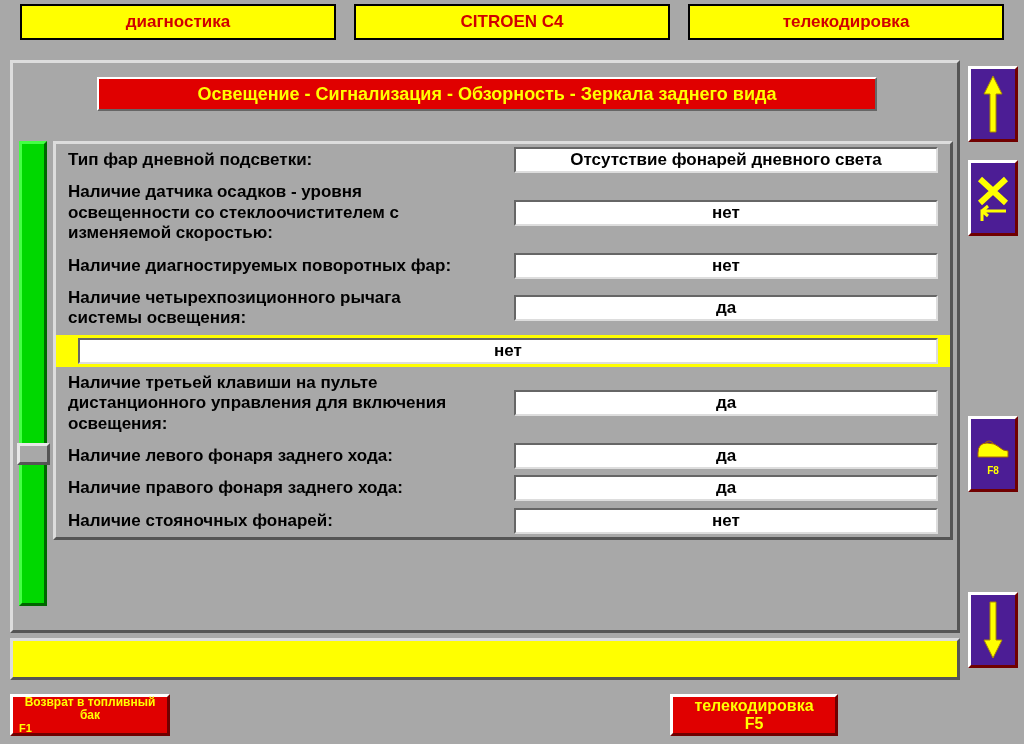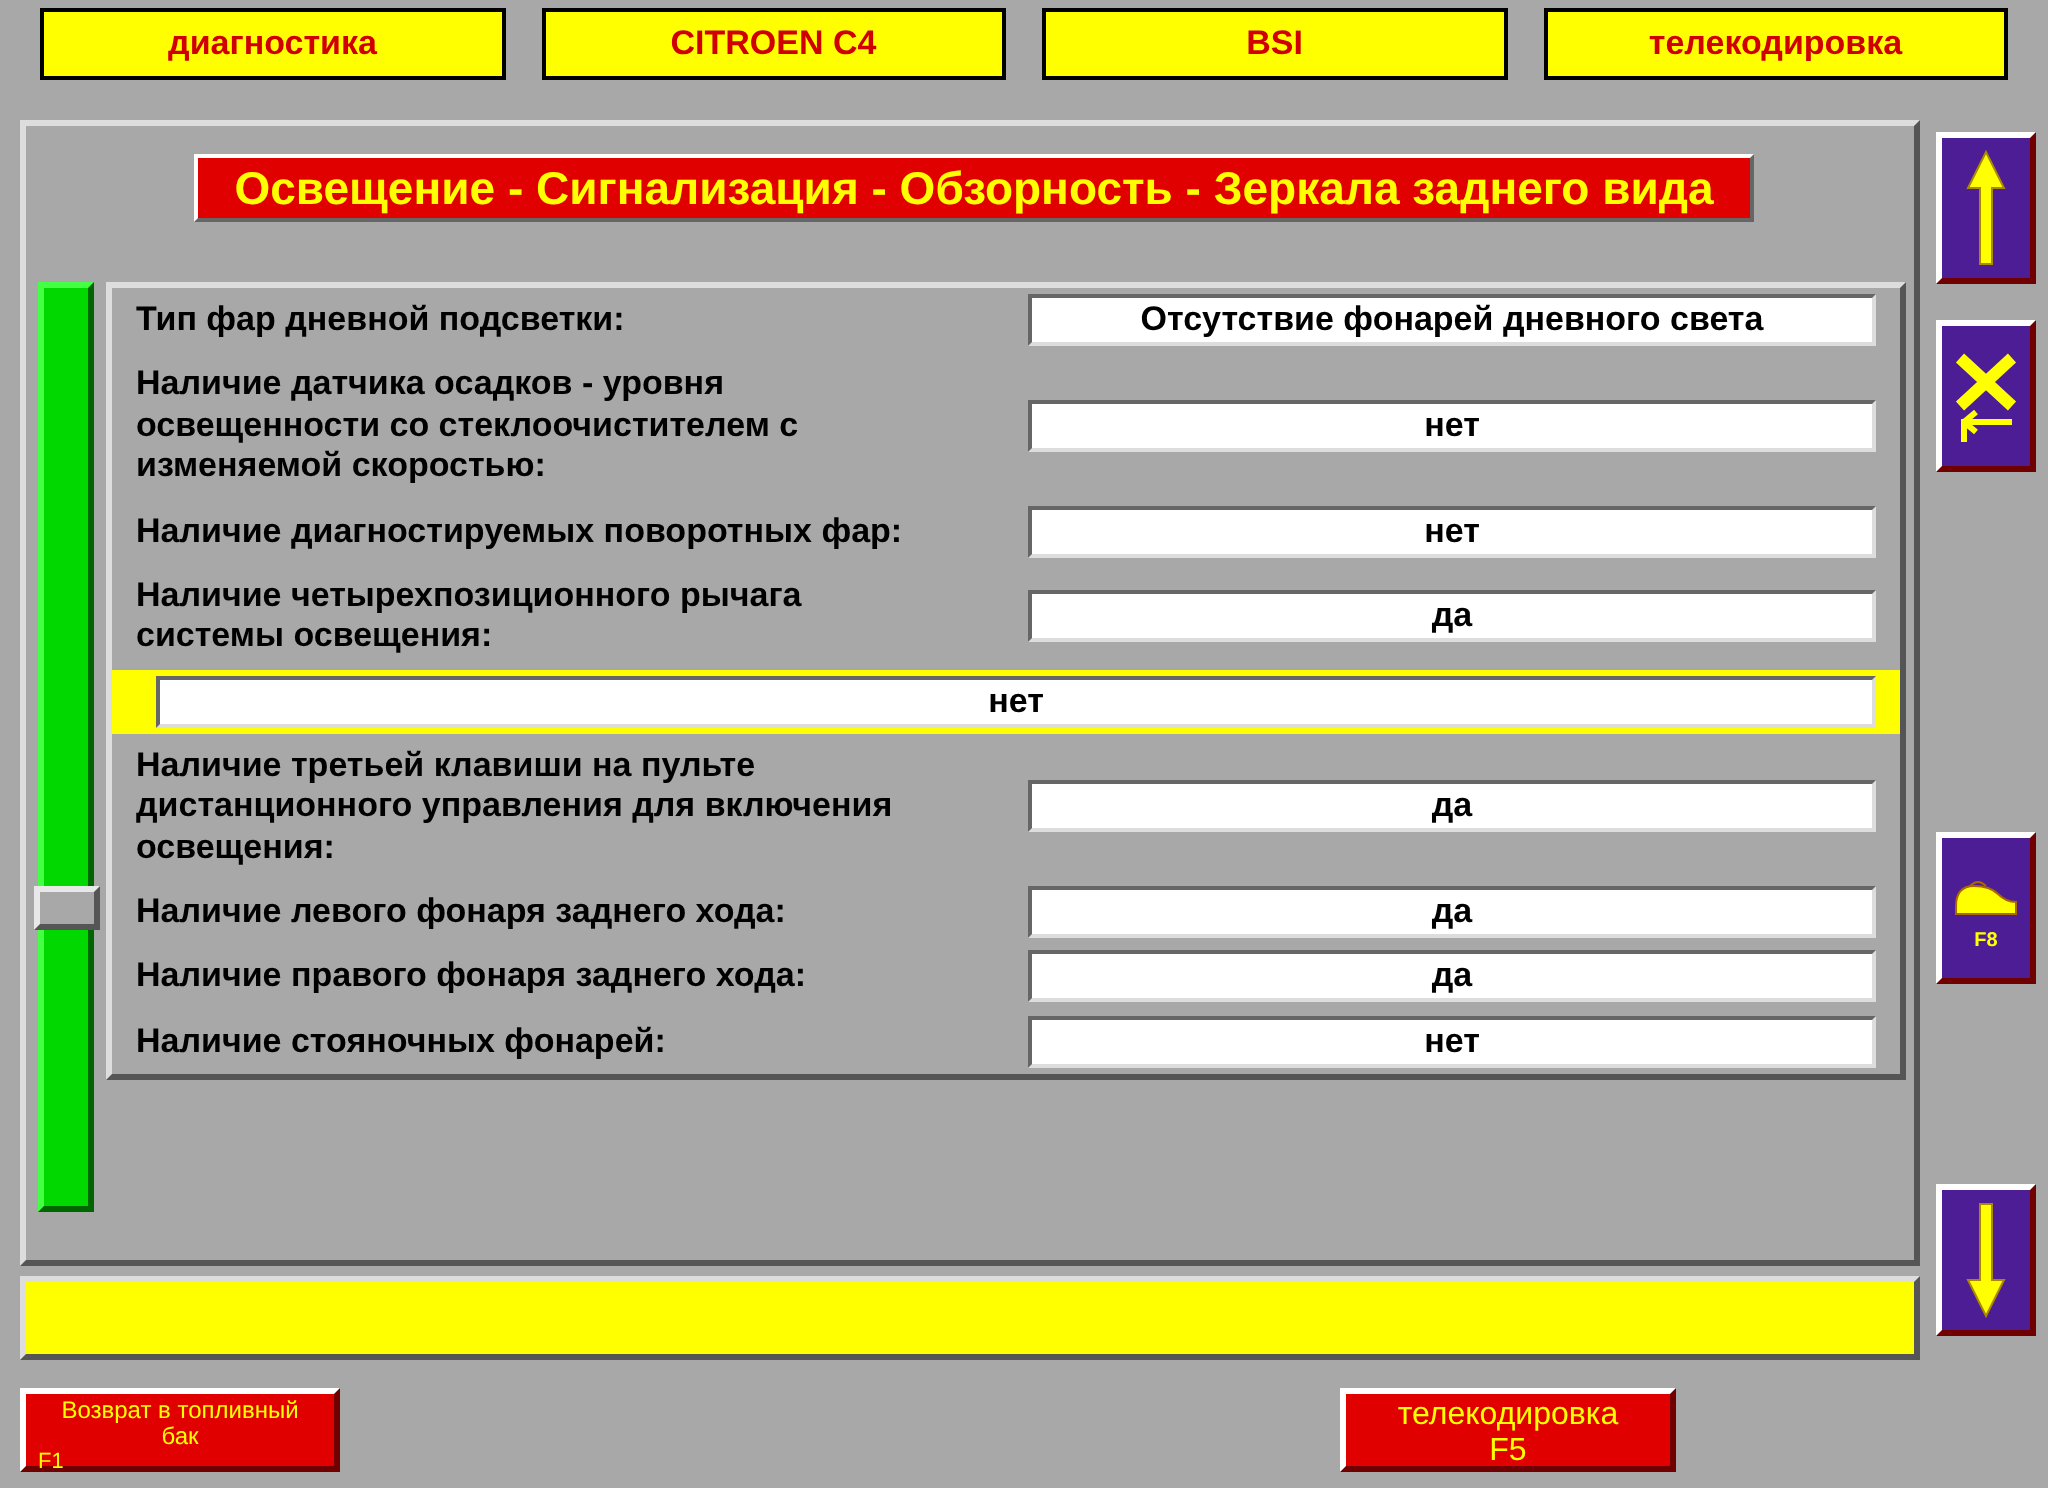--- a/index.html
+++ b/index.html
@@ -41,21 +41,21 @@
   }
   .section-header {
     position: absolute;
     top: 14px;
     left: 84px;
     width: 780px;
     height: 34px;
     background: #e00000;
     color: #ffff00;
     font-weight: bold;
-    font-size: 23px;
+    font-size: 18px;
     display: flex;
     align-items: center;
     justify-content: center;
     border: 2px solid #666;
     border-top-color: #fff;
     border-left-color: #fff;
   }
   .green-strip {
     position: absolute;
     left: 6px;
@@ -169,39 +169,39 @@
     display: flex;
     gap: 10px;
   }
   .bot-btn {
     height: 42px;
     background: #e00000;
     border: 3px solid #fff;
     border-right-color: #700000;
     border-bottom-color: #700000;
     color: #ffff00;
-    font-weight: normal;
+    font-weight: bold;
     font-size: 12px;
     padding: 2px 6px;
     display: flex;
     flex-direction: column;
     align-items: center;
+    justify-content: center;
     line-height: 1.1;
     text-align: center;
   }
   .bot-f1 { width: 160px; }
   .bot-f5 { width: 168px; margin-left: 490px; font-size: 16px; }
 </style>
 </head>
 <body>
 
 <div class="top-buttons">
   <div class="top-btn">диагностика</div>
   <div class="top-btn">CITROEN C4</div>
-  <div class="top-btn">BSI</div>
   <div class="top-btn">телекодировка</div>
 </div>
 
 <div class="content-frame">
   <div class="section-header">Освещение - Сигнализация - Обзорность - Зеркала заднего вида</div>
 
   <div class="green-strip"></div>
   <div class="green-thumb"></div>
 
   <div class="params" id="params-container">

